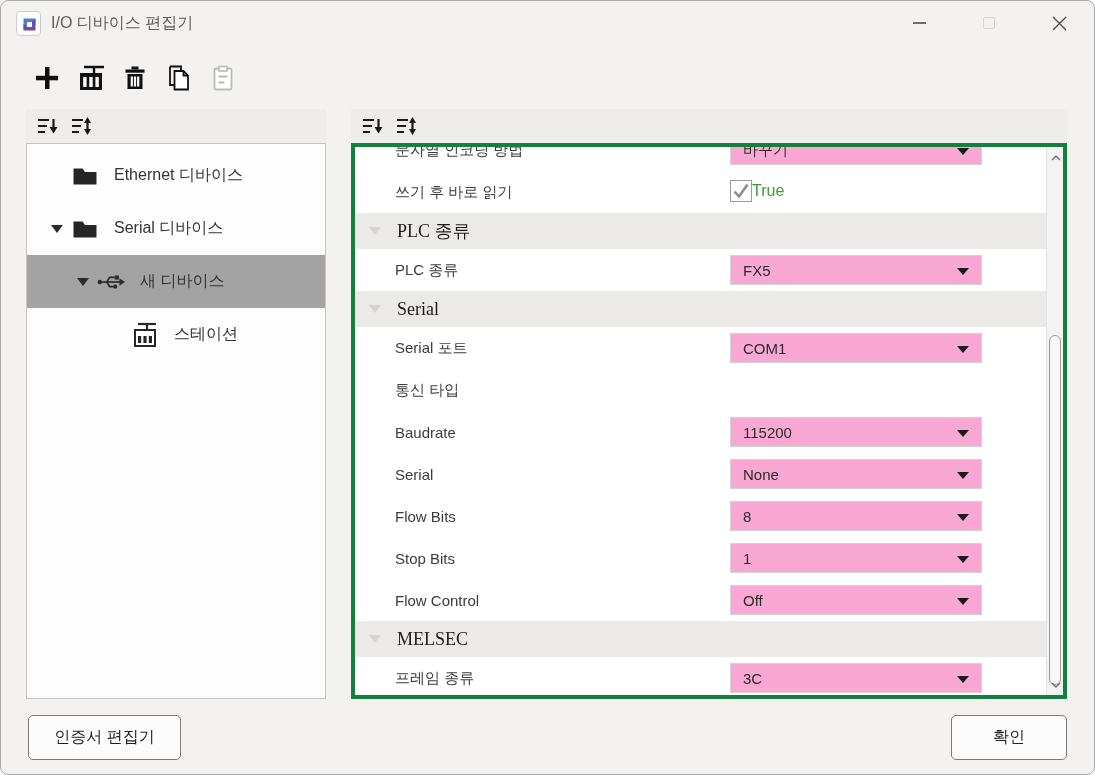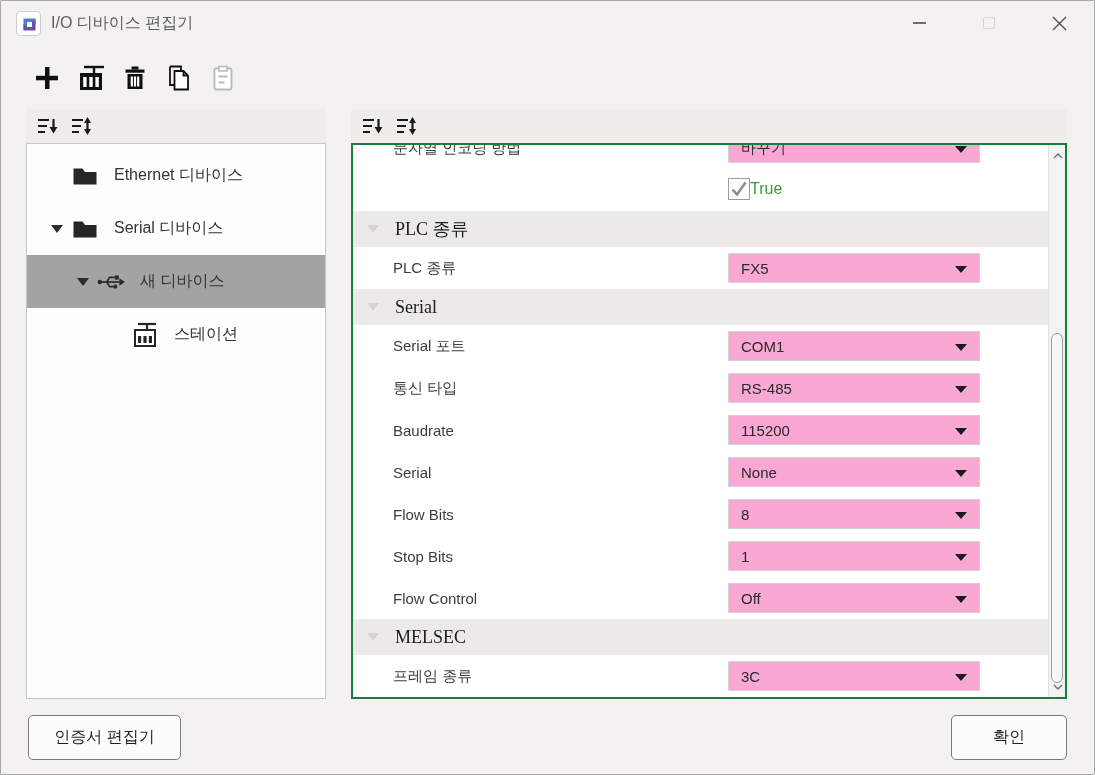--- a/index.html
+++ b/index.html
@@ -1,19 +1,19 @@
 <!DOCTYPE html>
 <html><head>
 <meta charset="utf-8">
 <style>
   * { margin:0; padding:0; box-sizing:border-box; }
   html,body { width:1095px; height:775px; background:#ffffff; font-family:"Liberation Sans", sans-serif; }
   .window {
     position:relative; width:1095px; height:775px;
-    background:#f4f2f0; border:1px solid #a9a9a9; border-radius:1px;
+    background:#f4f2f0; border:1px solid #a9a9a9; border-radius:8px;
     overflow:hidden;
   }
   
   .titlebar { position:absolute; top:0; left:0; right:0; height:45px; }
   .app-icon { position:absolute; left:15px; top:10px; width:25px; height:25px;
     background:#fff; border:1px solid #cccccc; border-radius:4px; }
   .app-icon svg { position:absolute; left:2px; top:2px; }
   .title-text { position:absolute; left:50px; top:12px; font-size:16px; color:#5c5c5c; }
   .winbtn { position:absolute; top:0; width:46px; height:44px; display:flex; align-items:center; justify-content:center; }
   .btn-min  { left:895px; }
@@ -37,21 +37,21 @@
   .exp-slot { width:28px; display:flex; align-items:center; justify-content:center; flex:0 0 28px; }
   .tri-down { width:0; height:0; border-left:6px solid transparent; border-right:6px solid transparent; border-top:8px solid #2b2b2b; }
   .tree-icon { width:28px; height:28px; flex:0 0 28px; display:flex; align-items:center; justify-content:center; margin-right:15px; }
   .tree-label { font-size:16px; color:#333333; white-space:nowrap; }
   .lv0 { padding-left:16px; }
   .lv1 { padding-left:42px; }
   .lv2 { padding-left:76px; }
   
   .right-panel { position:absolute; left:350px; top:108px; right:27px; bottom:75px; }
   .content-box { position:absolute; top:34px; left:0; right:0; bottom:0;
-    background:#ffffff; border:2px solid #15803d; }
+    background:#ffffff; border:4px solid #15803d; }
   .content-clip { position:absolute; top:0; left:0; right:17px; bottom:0; overflow:hidden; background:#fff; }
   .content-inner { margin-top:-18px; }
   .prow { position:relative; height:42px; }
   .plabel { position:absolute; left:40px; top:0; height:42px; display:flex; align-items:center;
     font-size:15px; color:#3c3c3c; white-space:nowrap; }
   .dropdown { position:absolute; left:375px; top:6px; width:252px; height:30px;
     background:#f9a8d4; border:1px solid #d2d2d2; display:flex; align-items:center; padding-left:12px; }
   .dval { font-size:15px; color:#2a2a2a; }
   .caret { position:absolute; right:12px; top:12px; width:0; height:0;
     border-left:6px solid transparent; border-right:6px solid transparent; border-top:7px solid #1a1a1a; }
@@ -250,20 +250,21 @@
 
           <div class="prow">
             <span class="plabel">문자열 인코딩 방법</span>
             <div class="dropdown">
               <span class="dval">바꾸기</span>
               <span class="caret"></span>
             </div>
           </div>
 
           <div class="prow">
+            <span class="plabel">쓰기 후 바로 읽기</span>
             <div class="checkwrap">
               <div class="checkbox">
                 <svg width="18" height="16" viewBox="0 0 18 16">
                   <path d="M2.5,8.5 L7,13.5 L15.5,1.5" fill="none" stroke="#8f8f8f" stroke-width="2.6"></path>
                 </svg>
               </div>
               <span class="truetext">True</span>
             </div>
           </div>
 
@@ -288,24 +289,20 @@
           <div class="prow">
             <span class="plabel">Serial 포트</span>
             <div class="dropdown">
               <span class="dval">COM1</span>
               <span class="caret"></span>
             </div>
           </div>
 
           <div class="prow">
             <span class="plabel">통신 타입</span>
-            <div class="dropdown">
-              <span class="dval">RS-485</span>
-              <span class="caret"></span>
-            </div>
           </div>
 
           <div class="prow">
             <span class="plabel">Baudrate</span>
             <div class="dropdown">
               <span class="dval">115200</span>
               <span class="caret"></span>
             </div>
           </div>
 

